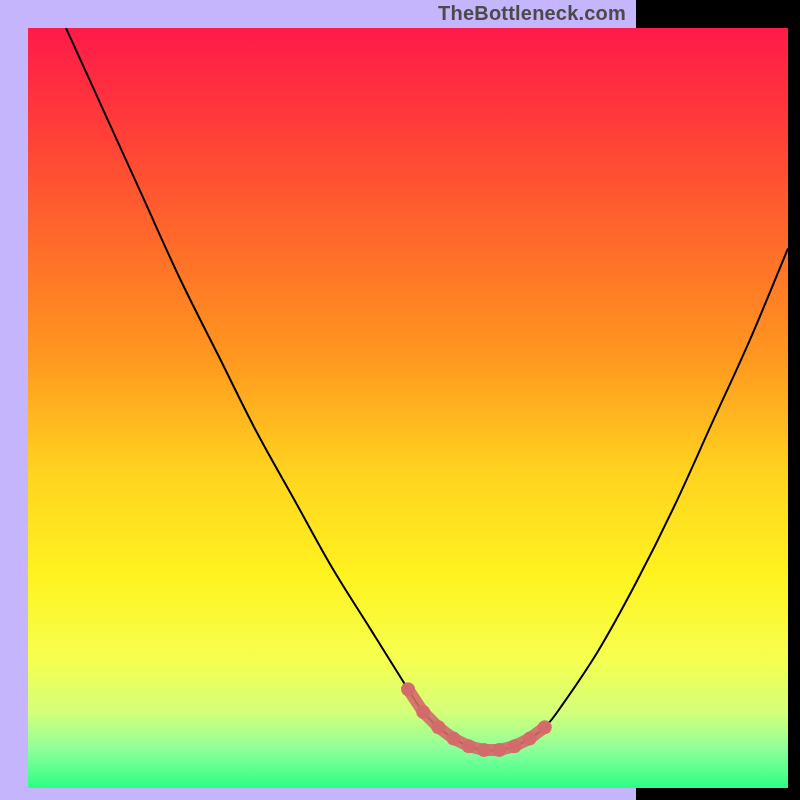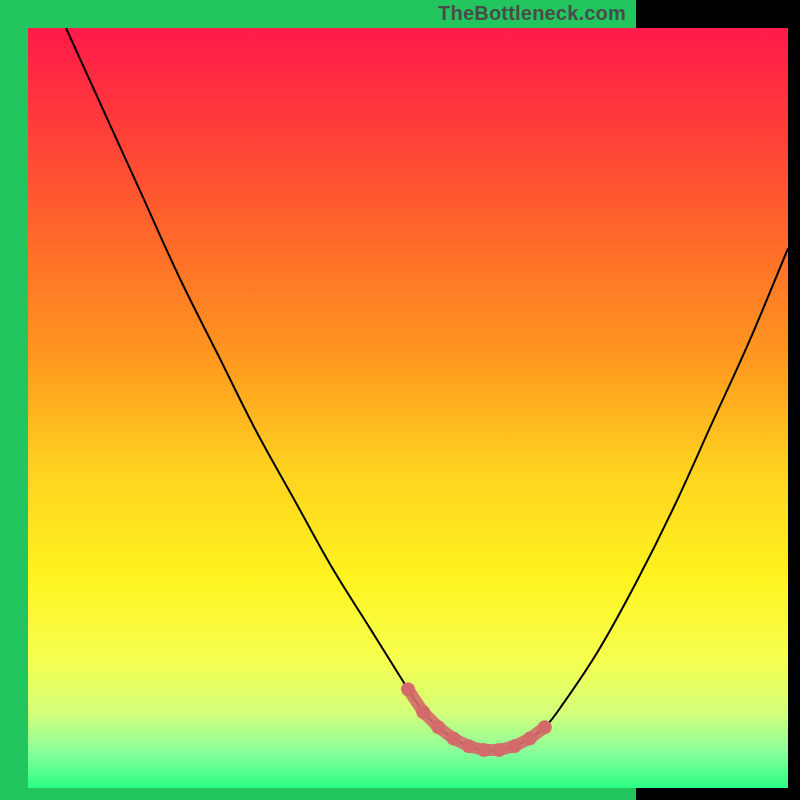--- a/index.html
+++ b/index.html
@@ -8,21 +8,21 @@
     width: 800px;
     height: 800px;
     background: #000;
     overflow: hidden;
     font-family: Arial, Helvetica, sans-serif;
   }
   .stage {
     position: relative;
     width: 636px;
     height: 800px;
-    background: #22c55e;
+    background: #c4b5fd;
   }
   .watermark {
     position: absolute;
     top: 2px;
     right: 10px;
     color: #4a4a4a;
     font-size: 20px;
     font-weight: bold;
     letter-spacing: 0.2px;
     z-index: 5;

